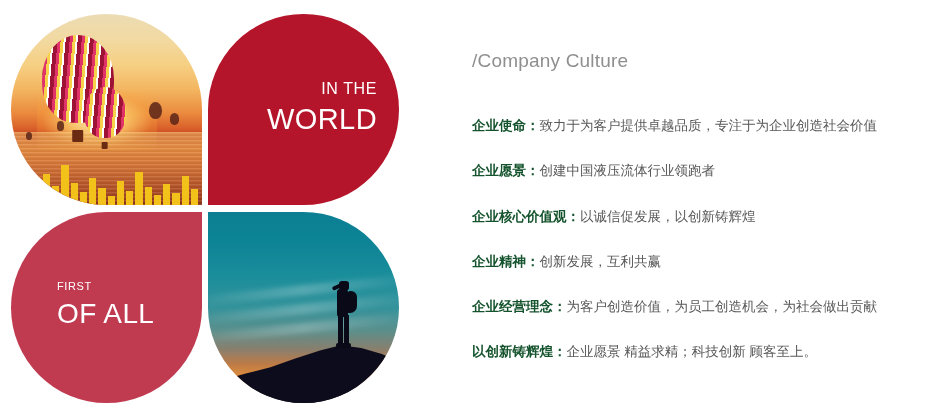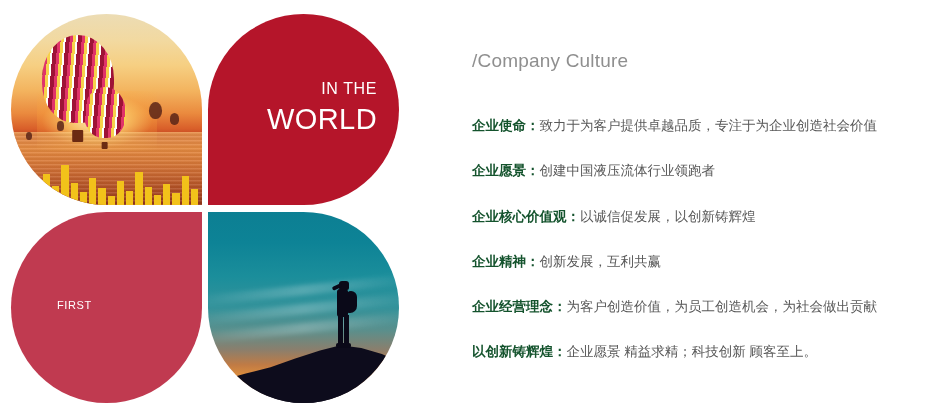--- a/index.html
+++ b/index.html
@@ -312,20 +312,21 @@
   <div class="petal petal-tr" style="background:#B5152A;">
     <div class="petal-text">
       <div class="tag-small">IN THE</div>
       <div class="tag-big">WORLD</div>
     </div>
   </div>
 
   <div class="petal petal-bl" style="background:#C03A50;">
     <div class="petal-text">
       <div class="tag-small">FIRST</div>
+      <div class="tag-big">OF ALL</div>
     </div>
   </div>
 
   <div class="petal petal-br">
     <div class="sky-twilight"></div>
     <div class="cirrus" style="top:38%;"></div>
     <div class="cirrus" style="top:48%;"></div>
     <div class="cirrus" style="top:58%;"></div>
     <div class="ridge"></div>
     <div class="hiker">

